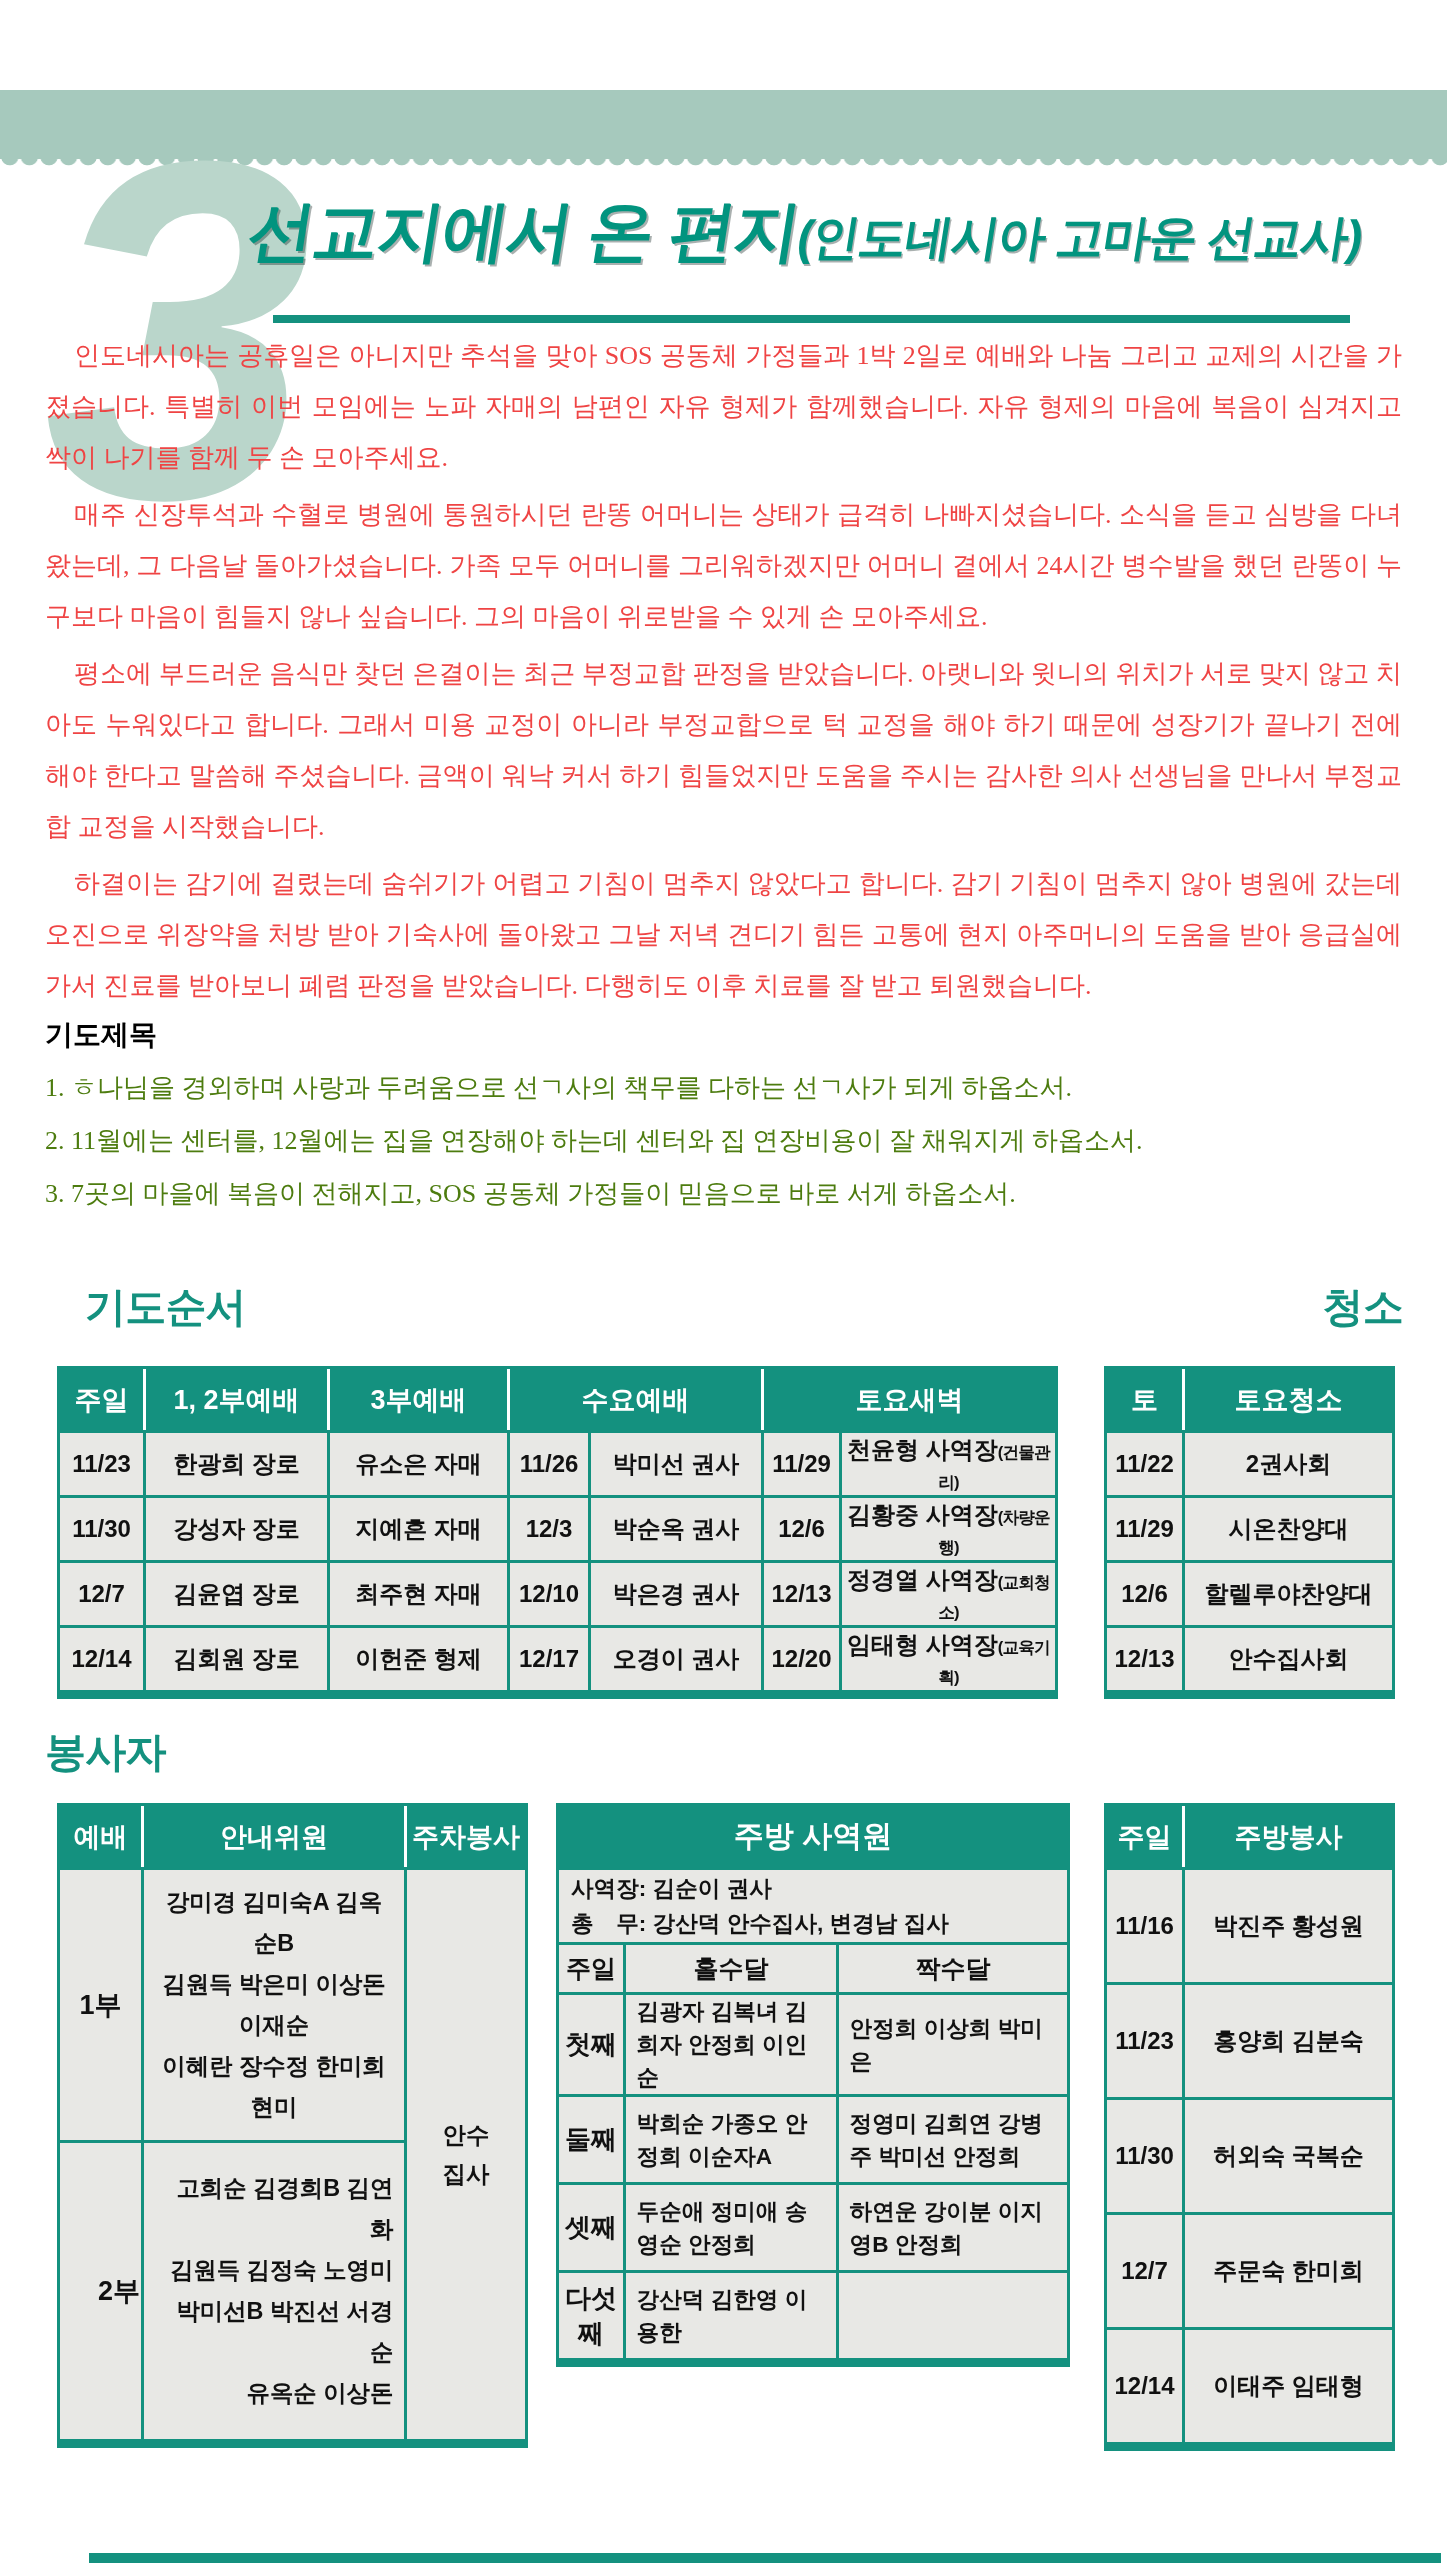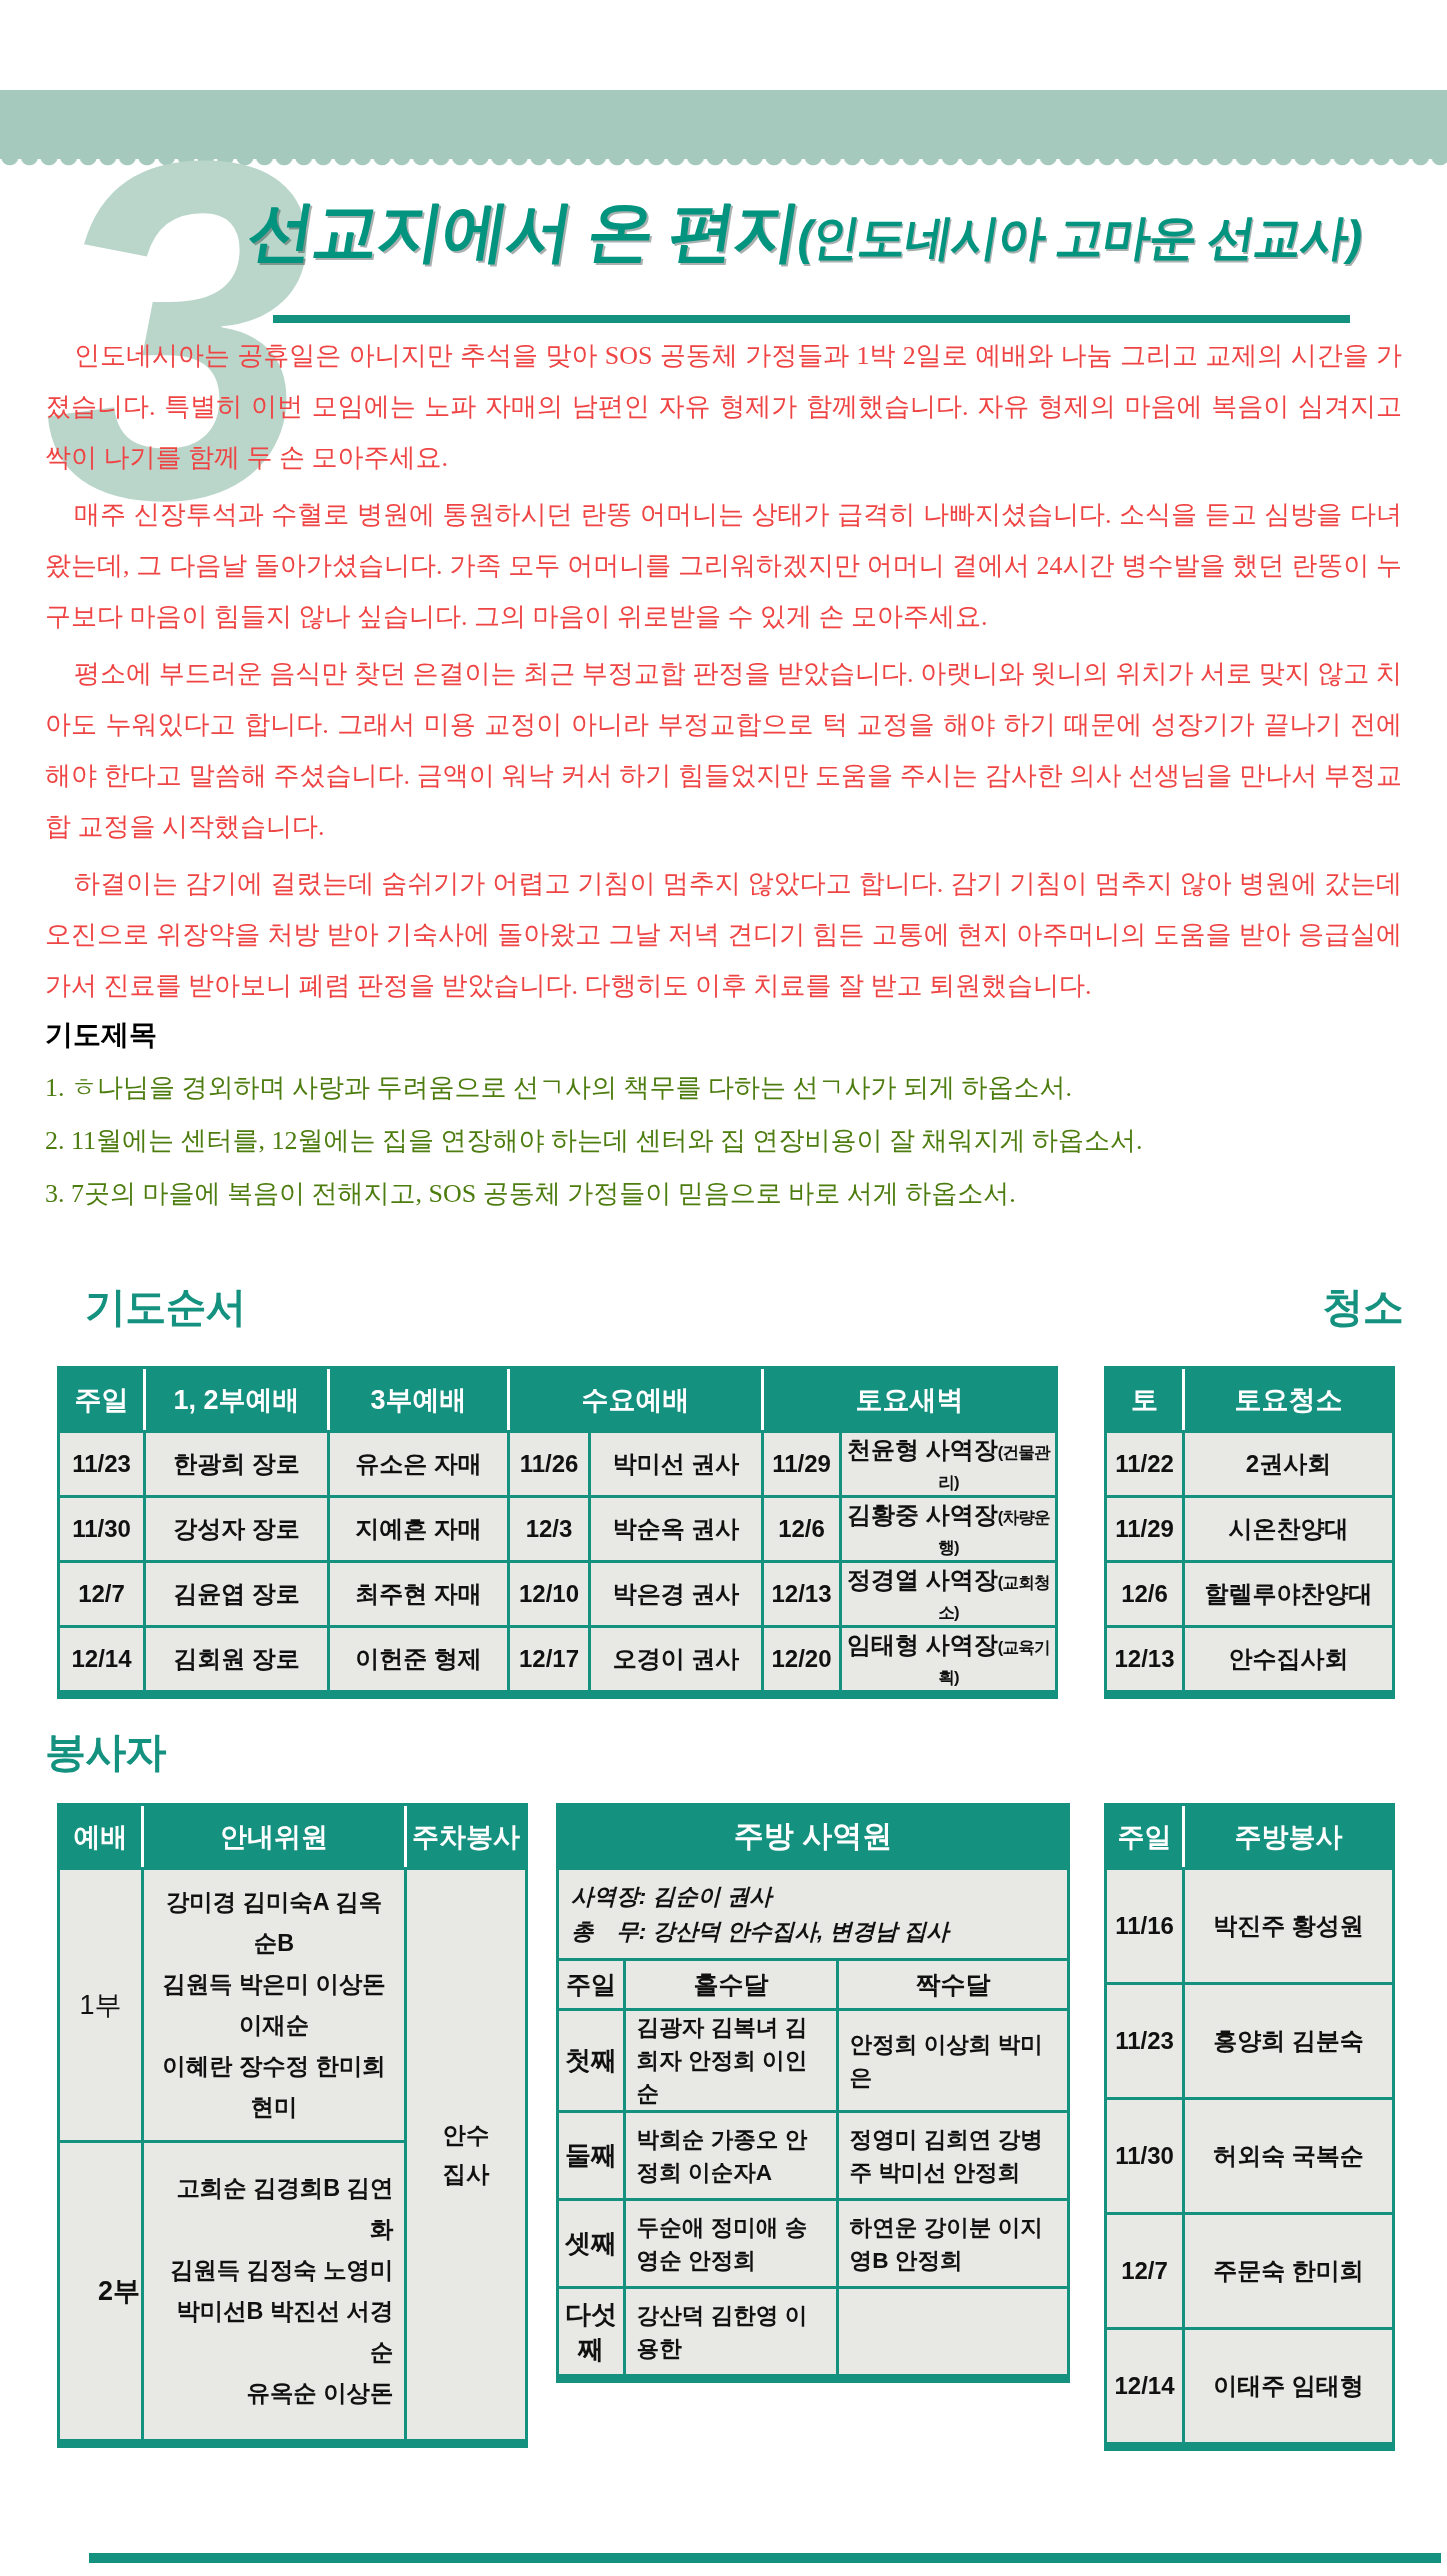--- a/index.html
+++ b/index.html
@@ -56,21 +56,21 @@
 
   .t-usher th{height:59px;}
   .t-usher td{font-size:23.4px;}
   .t-usher td.names{text-align:left;padding:0 10.6px;}
   .t-usher td.names div{line-height:41px;}
   .t-usher .r1 td{height:268px;text-align:center;}
   .t-usher .r2 td{height:294px;text-align:right;}
   .t-usher td.park div{line-height:39px;}
 
   .t-kitchen th.hd{height:59px;font-size:30px;}
-  .t-kitchen td.info{height:88px;text-align:left;padding:0 12px;font-size:22.6px;line-height:35px;font-style:italic;}
+  .t-kitchen td.info{height:72px;text-align:left;padding:0 12px;font-size:22.6px;line-height:35px;}
   .t-kitchen td.sub{height:45px;font-weight:bold;font-size:25px;}
   .t-kitchen td.wk{height:83px;font-weight:bold;font-size:26px;}
   .t-kitchen td.nm{height:83px;text-align:left;padding:0 10.6px;font-size:22.6px;line-height:33px;}
 
   .t-duty th{height:59px;} .t-duty td{height:110px;}
 
   .bottom-bar{position:absolute;left:89px;top:2553px;width:1352px;height:9.8px;background:#14917f;z-index:1;}
 </style>
 </head>
 <body>
@@ -204,21 +204,21 @@
           <col style="width:260px">
           <col style="width:118px">
         </colgroup>
       <tbody>
           <tr>
         <th class="hd">예배</th>
         <th class="hd div">안내위원</th>
         <th class="hd div">주차봉사</th>
       </tr>
       <tr class="r1">
-        <td style="font-weight:normal;font-size:27px;">1부</td>
+        <td style="font-weight:bold;font-size:27px;">1부</td>
         <td class="names">
           <div>강미경 김미숙A 김옥순B</div>
           <div>김원득 박은미 이상돈 이재순</div>
           <div>이혜란 장수정 한미희 현미</div>
         </td>
         <td class="park" rowspan="2">
           <div>안수</div>
           <div>집사</div>
         </td>
       </tr>

